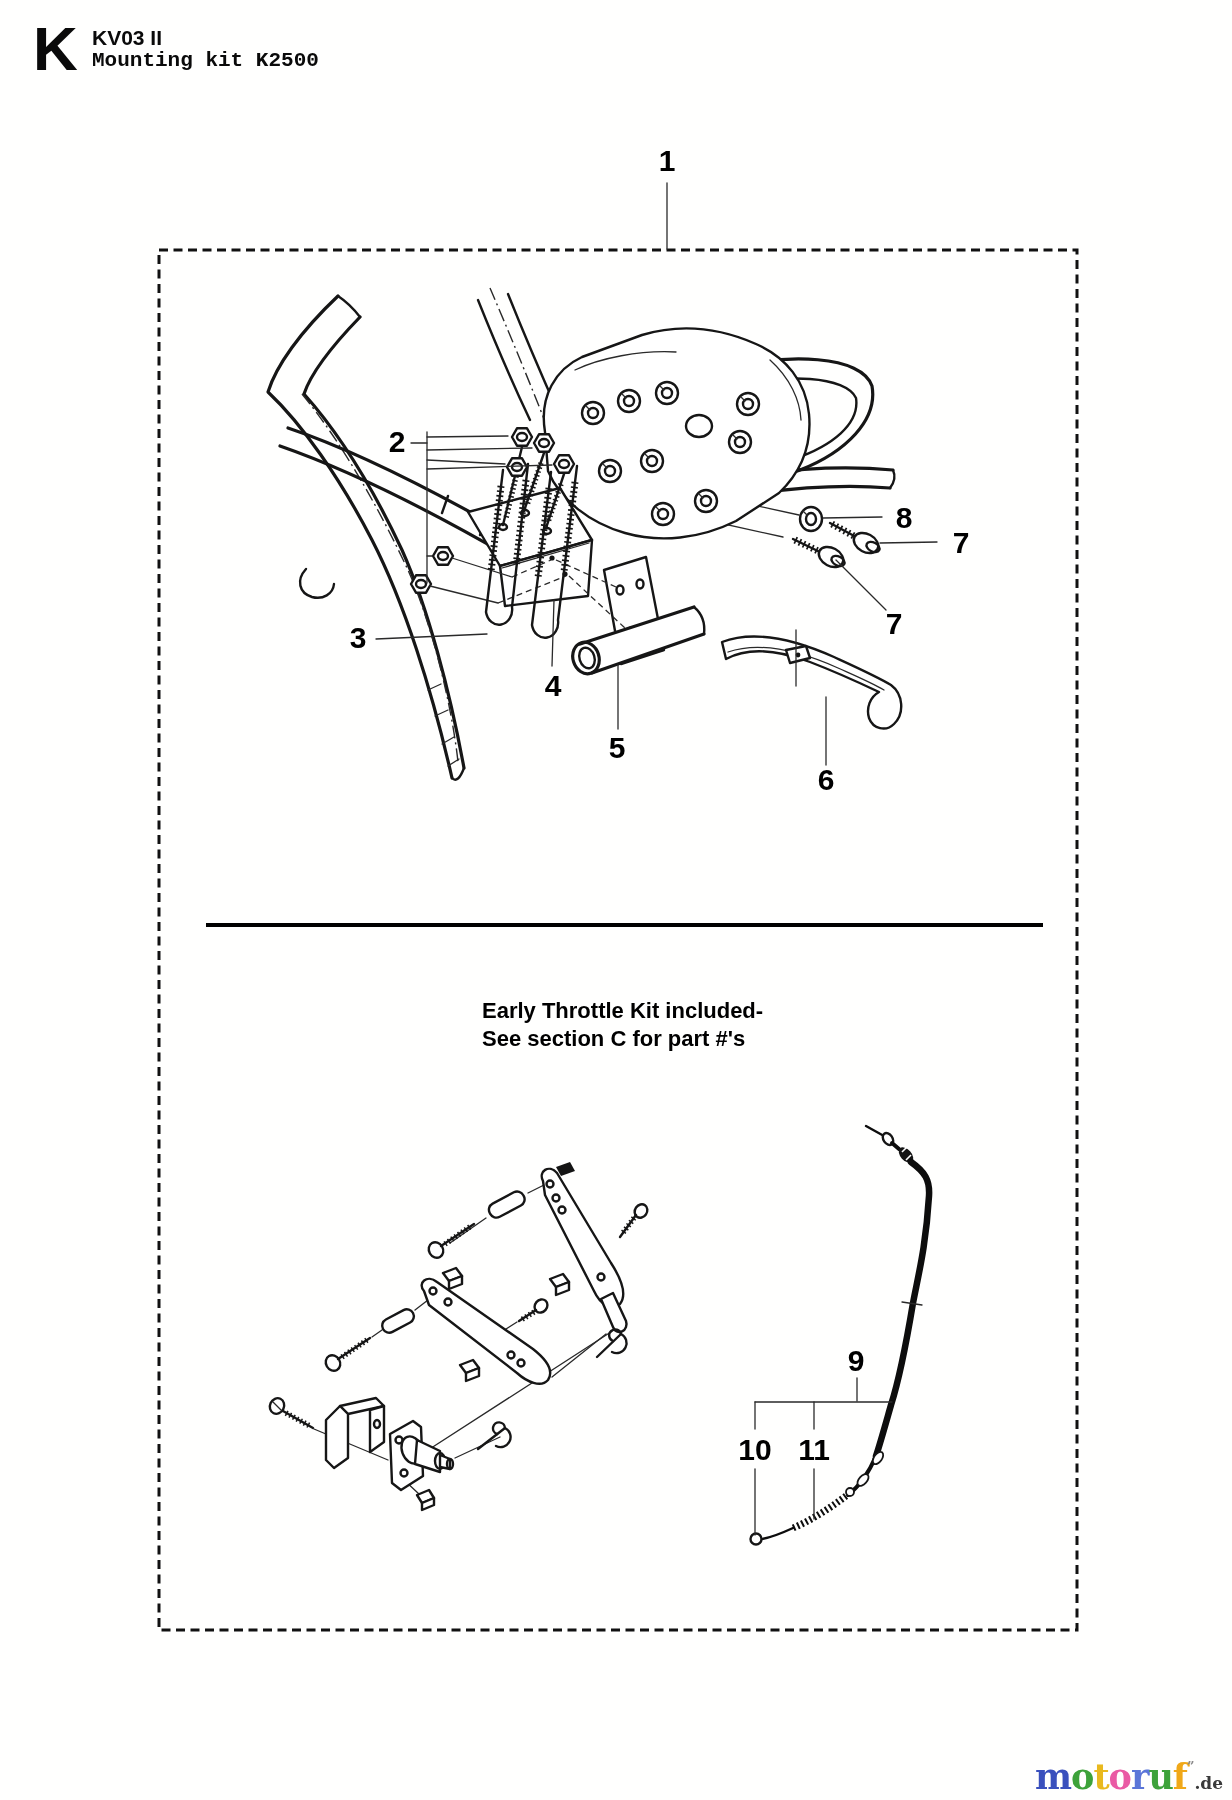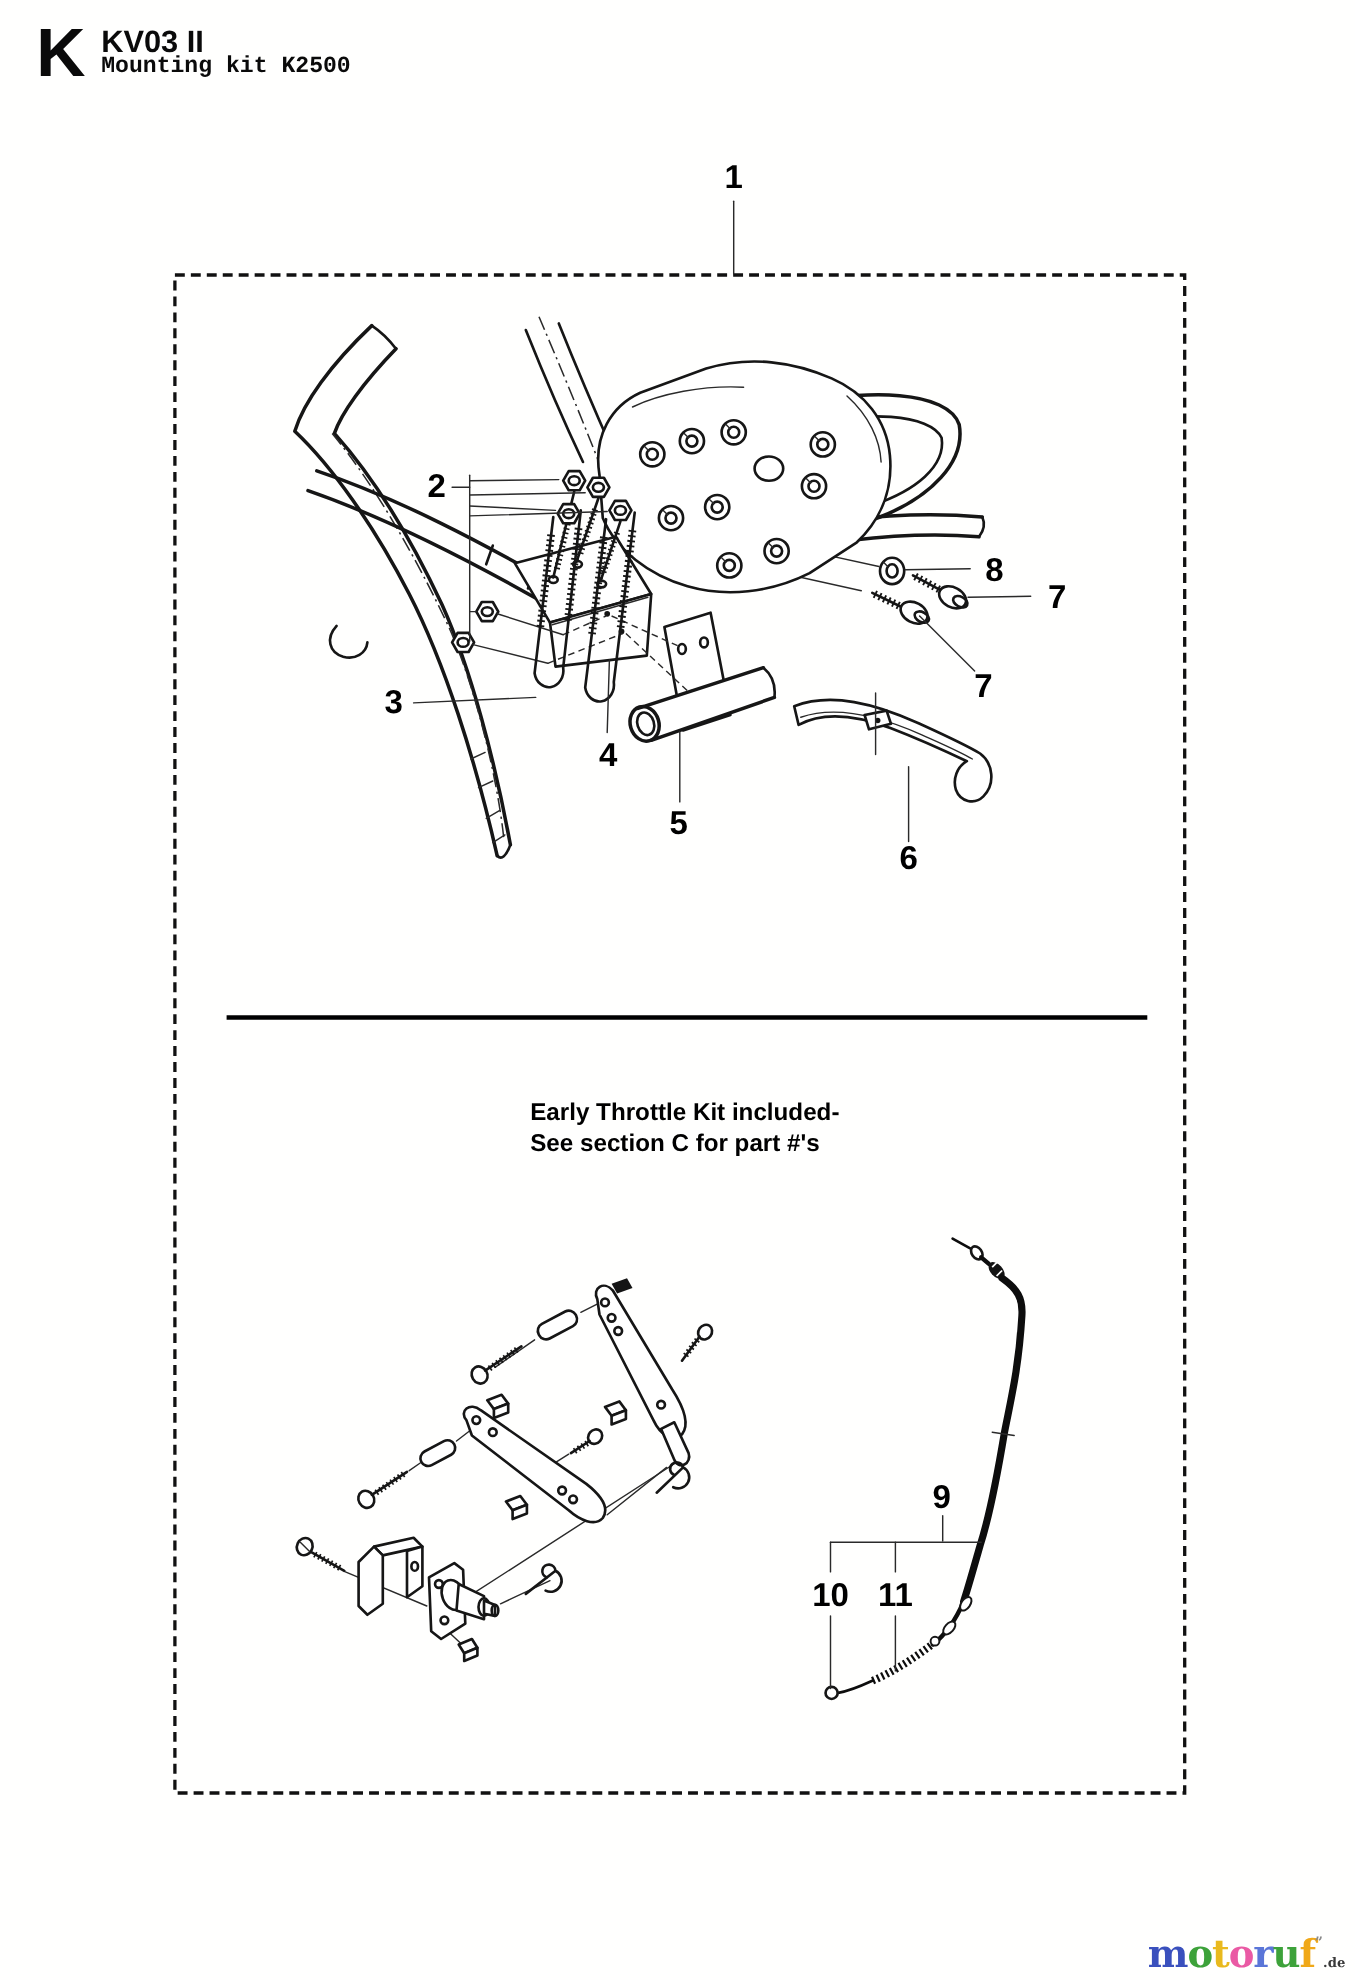--- a/index.html
+++ b/index.html
@@ -1,21 +1,21 @@
 <!DOCTYPE html>
 <html><head>
 <meta charset="utf-8">
 <style>
   html,body{margin:0;padding:0;background:#ffffff;}
   .page{position:relative;width:1232px;height:1800px;background:#fffffe;overflow:hidden;
         font-family:"Liberation Sans", sans-serif;}
   
   .hdr-k{position:absolute;left:33px;top:18px;font-size:62px;font-weight:bold;color:#0a0a0a;line-height:1;}
   .hdr-block{position:absolute;left:92px;top:26px;font-weight:bold;color:#0a0a0a;}
-  .hdr-model{font-size:28px;line-height:23px;}
+  .hdr-model{font-size:21px;line-height:23px;}
   .hdr-title{font-size:21px;line-height:23px;font-family:Liberation Mono, monospace;}
   
   svg.diagram{position:absolute;left:0;top:0;width:1232px;height:1800px;}
   .s  {fill:none;stroke:#161616;stroke-width:2.4;stroke-linecap:round;stroke-linejoin:round;}
   .s3 {fill:none;stroke:#161616;stroke-width:3.2;stroke-linecap:round;stroke-linejoin:round;}
   .t  {fill:none;stroke:#2a2a2a;stroke-width:1.3;stroke-linecap:round;}
   .td {fill:none;stroke:#2a2a2a;stroke-width:1.3;stroke-dasharray:6 4;}
   .dd {fill:none;stroke:#2a2a2a;stroke-width:1.4;stroke-dasharray:13 4 2 4;}
   .w  {fill:#ffffff;stroke:#161616;stroke-width:2.4;stroke-linejoin:round;}
   .wt {fill:#ffffff;stroke:#161616;stroke-width:1.8;stroke-linejoin:round;}
@@ -26,21 +26,21 @@
   .num{font-family:"Liberation Sans",sans-serif;font-size:30px;font-weight:bold;fill:#000;text-anchor:middle;}
   .note{font-family:"Liberation Sans",sans-serif;font-size:22px;font-weight:bold;fill:#000;text-anchor:start;}
   .cabT{fill:none;stroke:#0d0d0d;stroke-width:6.5;stroke-linecap:round;}
   .cabM{fill:none;stroke:#0d0d0d;stroke-width:4;stroke-linecap:round;}
   .cabS{fill:none;stroke:#0d0d0d;stroke-width:2.4;stroke-linecap:round;}
   .coil{fill:none;stroke:#0d0d0d;stroke-width:7;stroke-dasharray:2 2.6;}
   
   .wm{position:absolute;right:9px;bottom:6px;font-family:"DejaVu Serif", serif;font-weight:bold;
       font-size:35px;letter-spacing:-1px;white-space:nowrap;line-height:1;}
   .wm .dots{font-size:13px;color:#8a8a8a;vertical-align:18px;letter-spacing:0;}
-  .wm .suffix{font-size:12px;font-weight:bold;letter-spacing:0;}
+  .wm .suffix{font-size:17px;font-weight:bold;letter-spacing:0;}
 </style>
 </head>
 <body>
 
 <div class="page">
 
   <div class="hdr-k">K</div>
   <div class="hdr-block">
     <div class="hdr-model">KV03 II</div>
     <div class="hdr-title">Mounting kit K2500</div>

